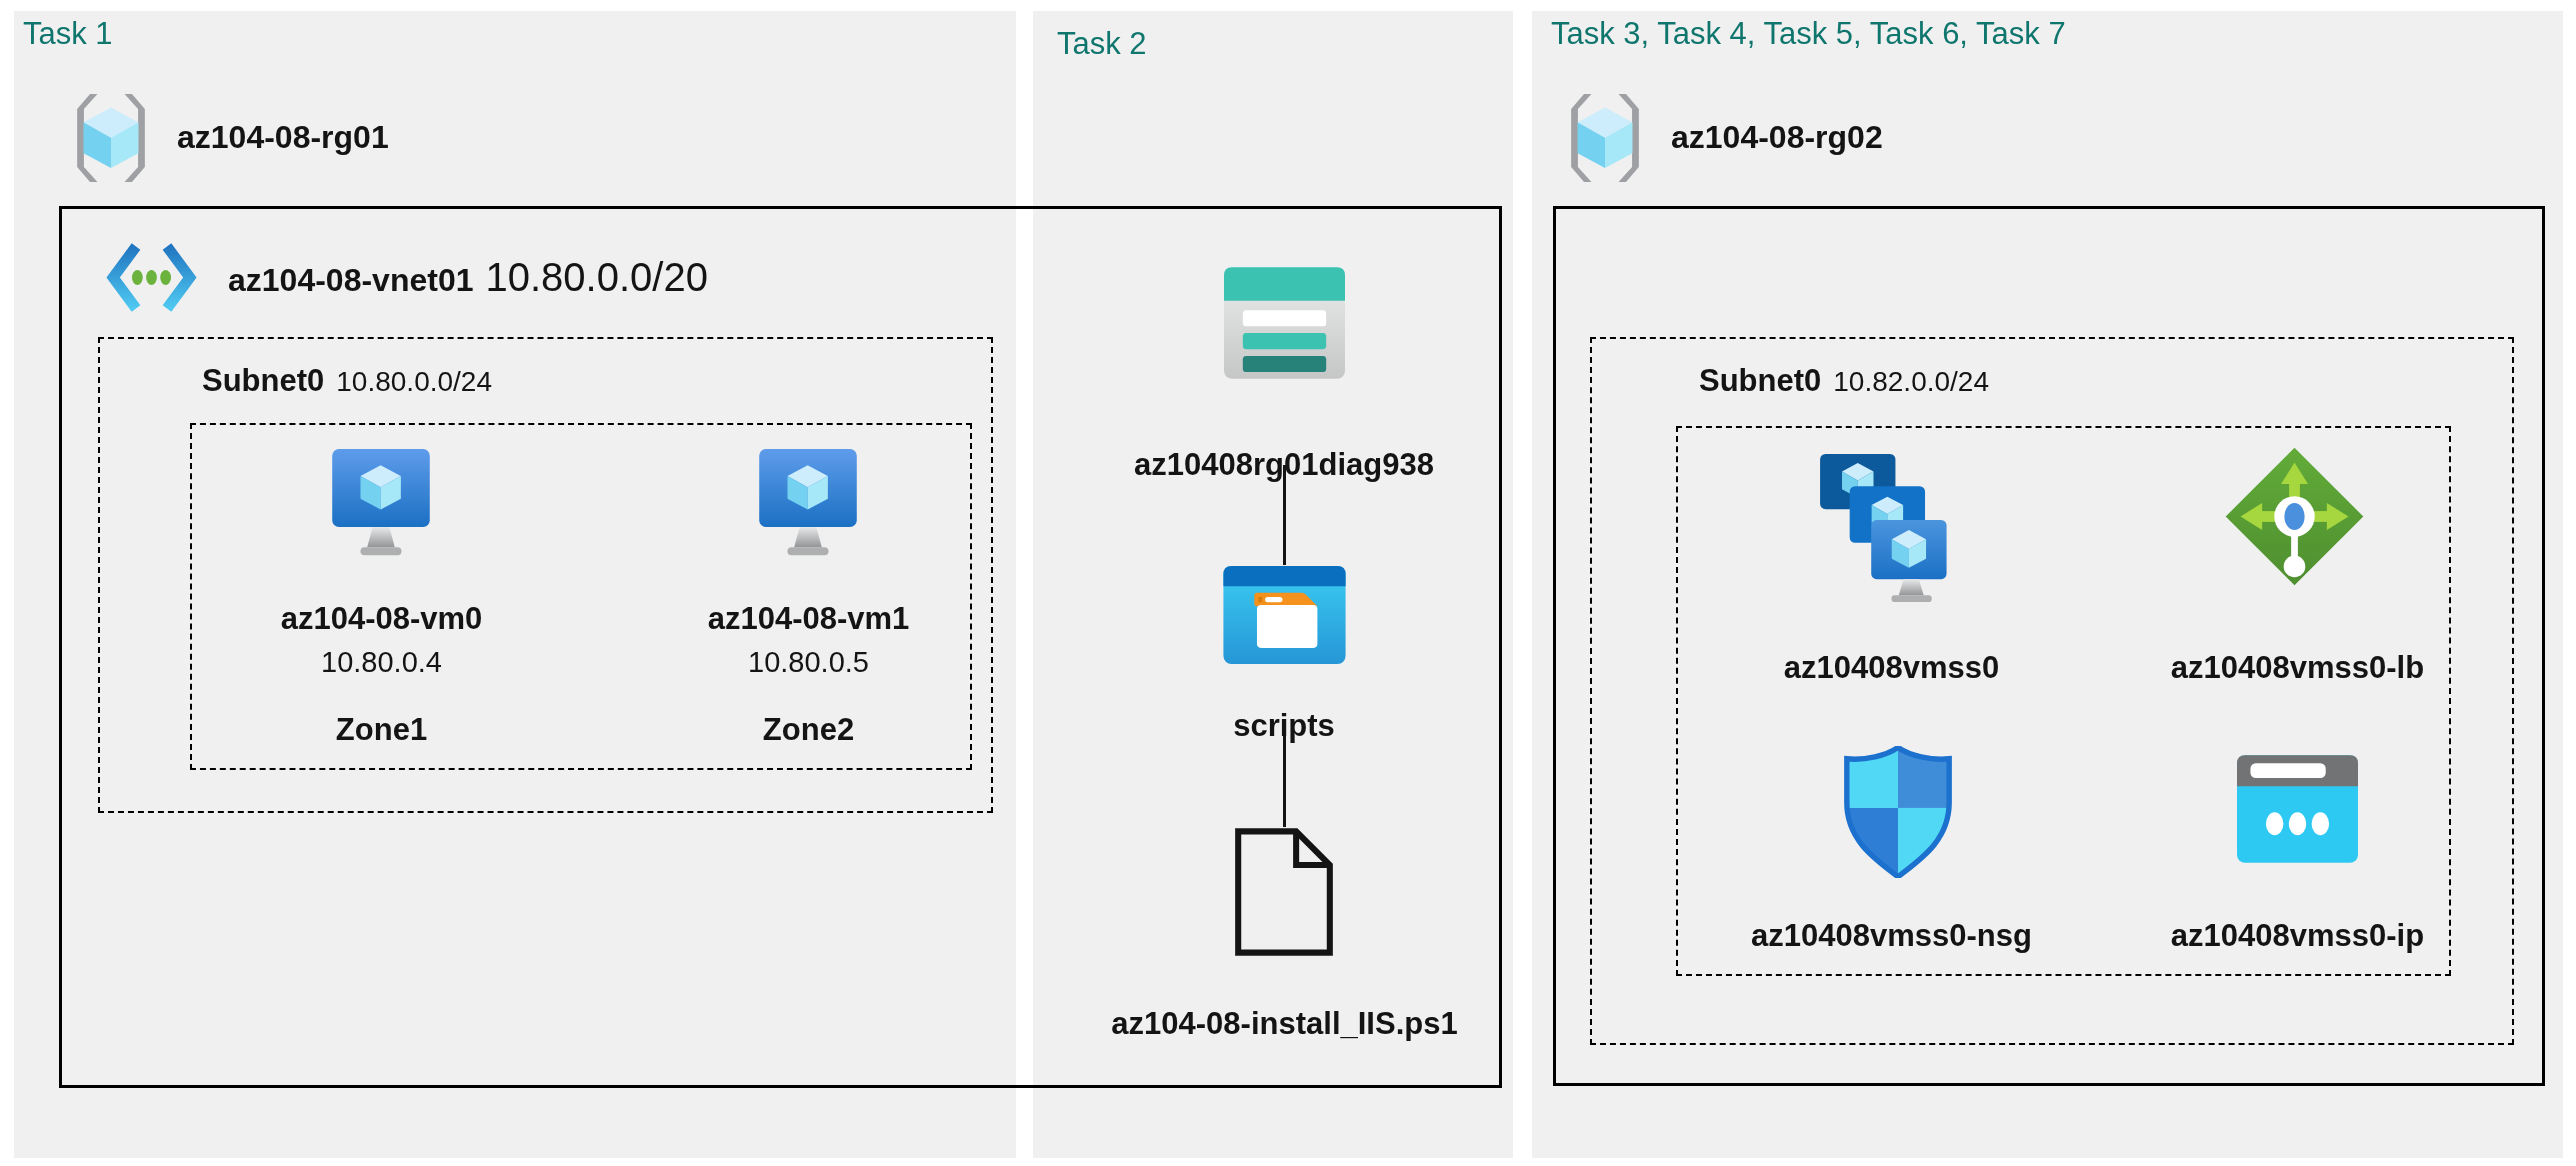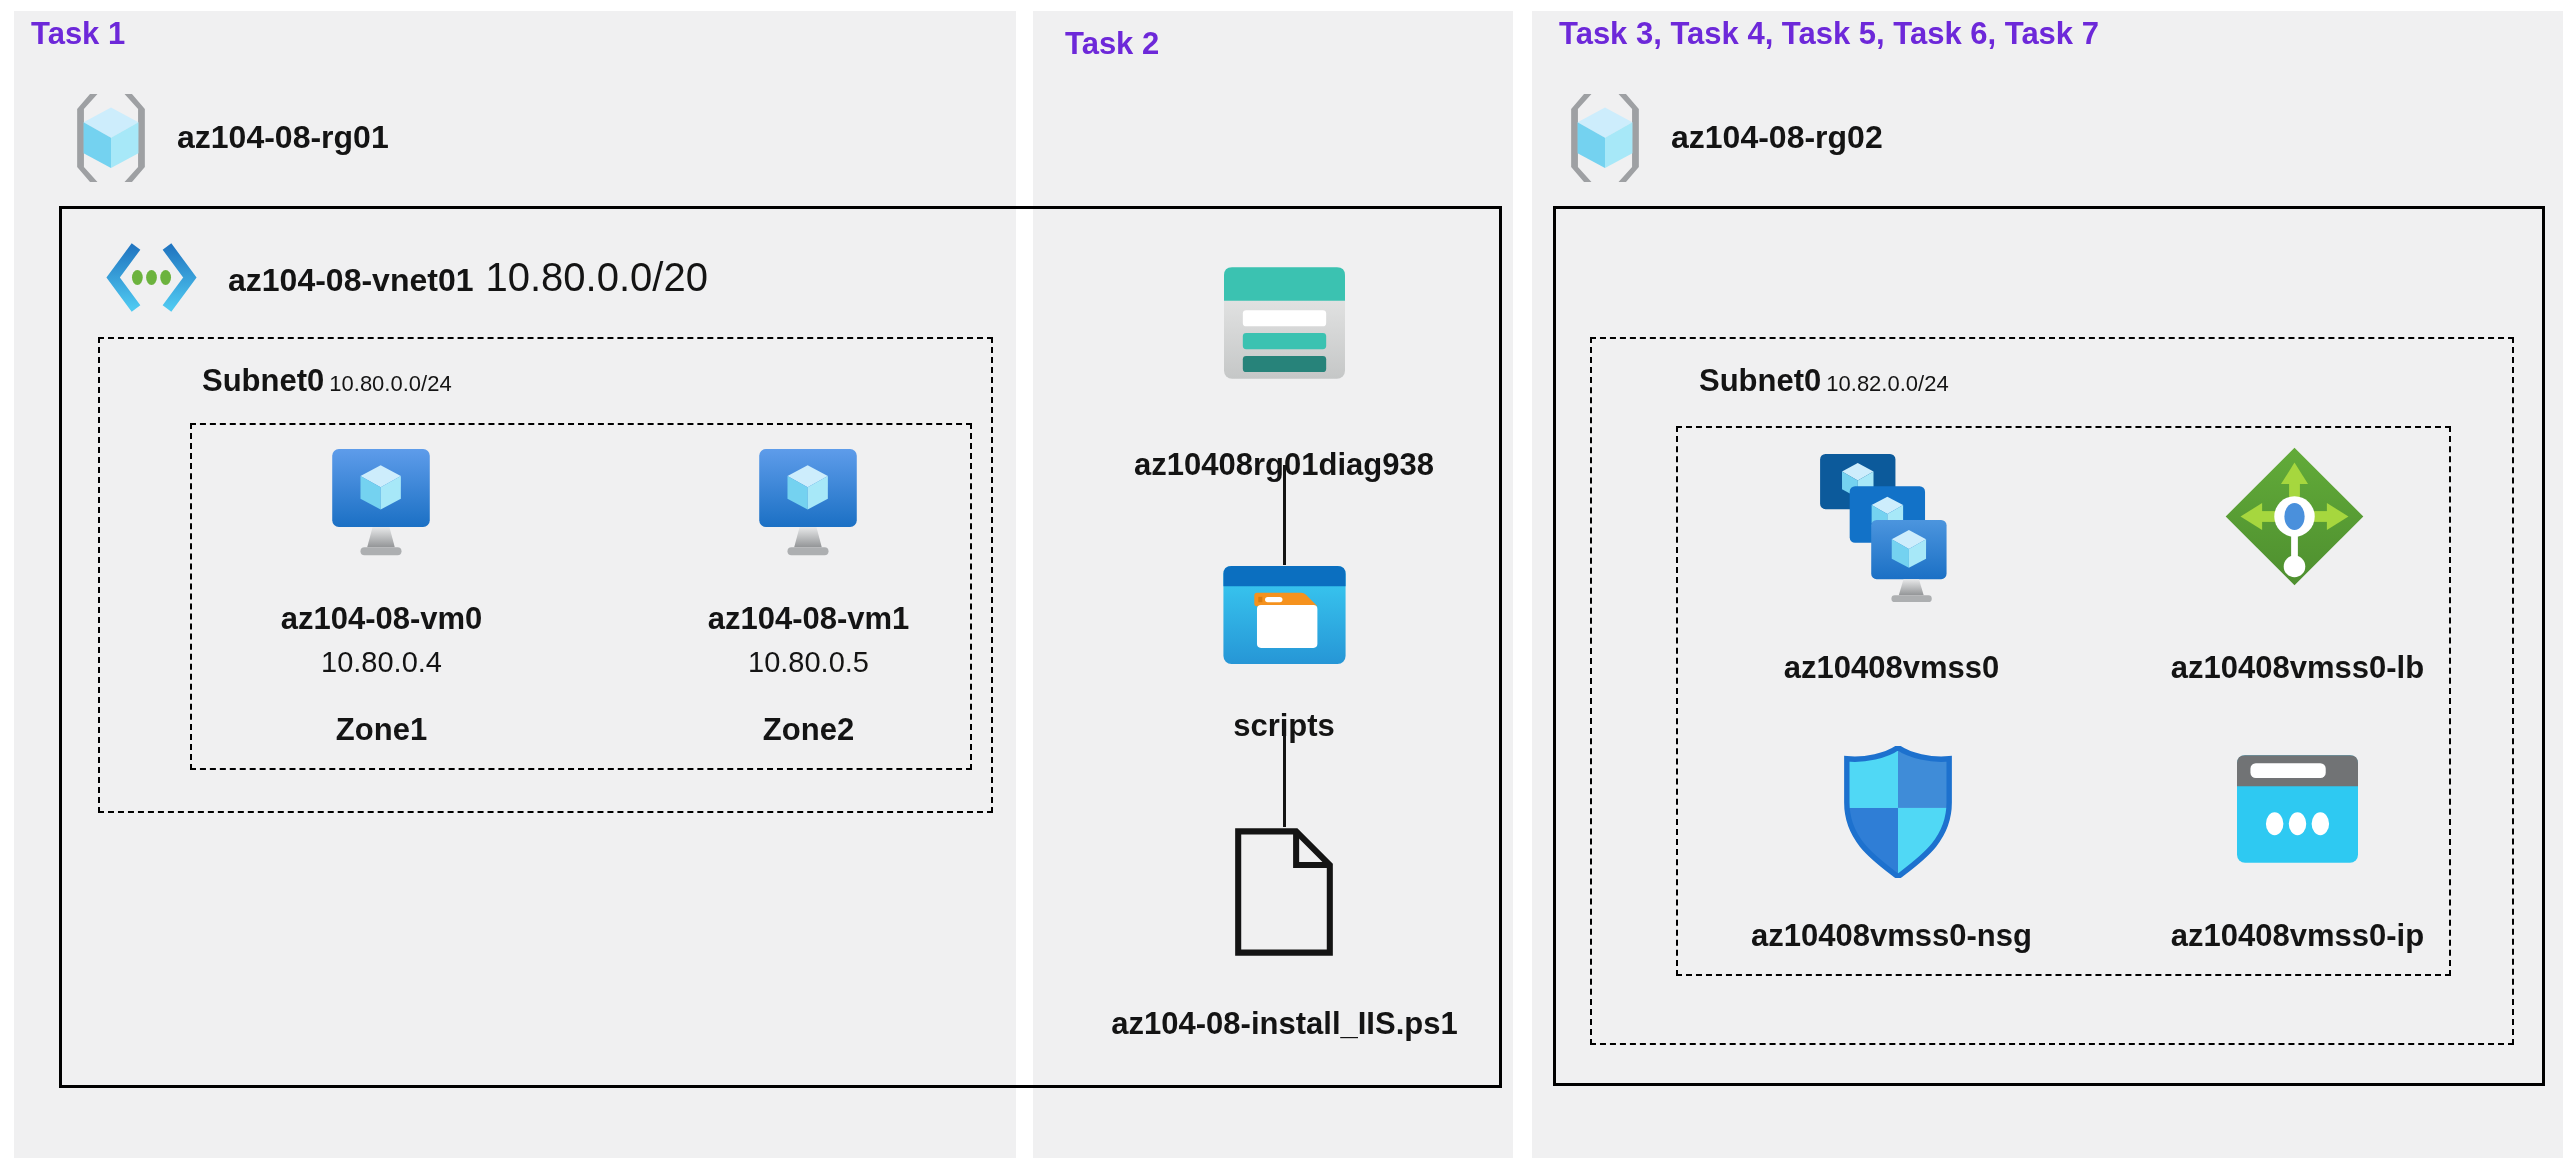--- a/index.html
+++ b/index.html
@@ -1,26 +1,26 @@
 <!DOCTYPE html>
 <html style="font-size:10.8px"><head>
 <meta charset="utf-8">
 <style>
   html,body{margin:0;padding:0;background:#ffffff;}
   .stage{position:relative;width:2576px;height:1166px;background:#ffffff;
          font-family:"Liberation Sans",sans-serif;color:#141414;overflow:hidden;}
   .panel{position:absolute;top:10.8px;height:1147px;background:#f0f0f1;}
-  .task-header{position:absolute;font-weight:700;font-size:31px;color:#6d28d9;white-space:nowrap;margin-left:8px;}
+  .task-header{position:absolute;font-weight:400;font-size:31px;color:#0f766e;white-space:nowrap;}
   .blackbox{position:absolute;border:3.4px solid #000;box-sizing:border-box;background:transparent;}
   .dashedbox{position:absolute;border:2.7px dashed #000;box-sizing:border-box;background:transparent;}
   .hrow{position:absolute;display:flex;align-items:center;gap:26px;white-space:nowrap;}
   .name-48{font-weight:700;font-size:32px;}
   .cidr-48{font-weight:400;font-size:40px;margin-left:12px;}
   .name-46{font-weight:700;font-size:31px;}
-  .cidr-46{font-weight:400;font-size:22px;margin-left:5px;}
+  .cidr-46{font-weight:400;font-size:28px;margin-left:12px;}
   .subnet-label{position:absolute;white-space:nowrap;}
   .clabel{position:absolute;text-align:center;font-weight:700;font-size:31px;white-space:nowrap;margin-top:28px;}
   .clabel.reg{font-weight:400;font-size:29px;}
   .vline{position:absolute;width:2.7px;background:#141414;}
   .icon{position:absolute;display:block;}
 </style>
 </head>
 <body>
 
 <svg width="0" height="0" style="position:absolute" aria-hidden="true">

